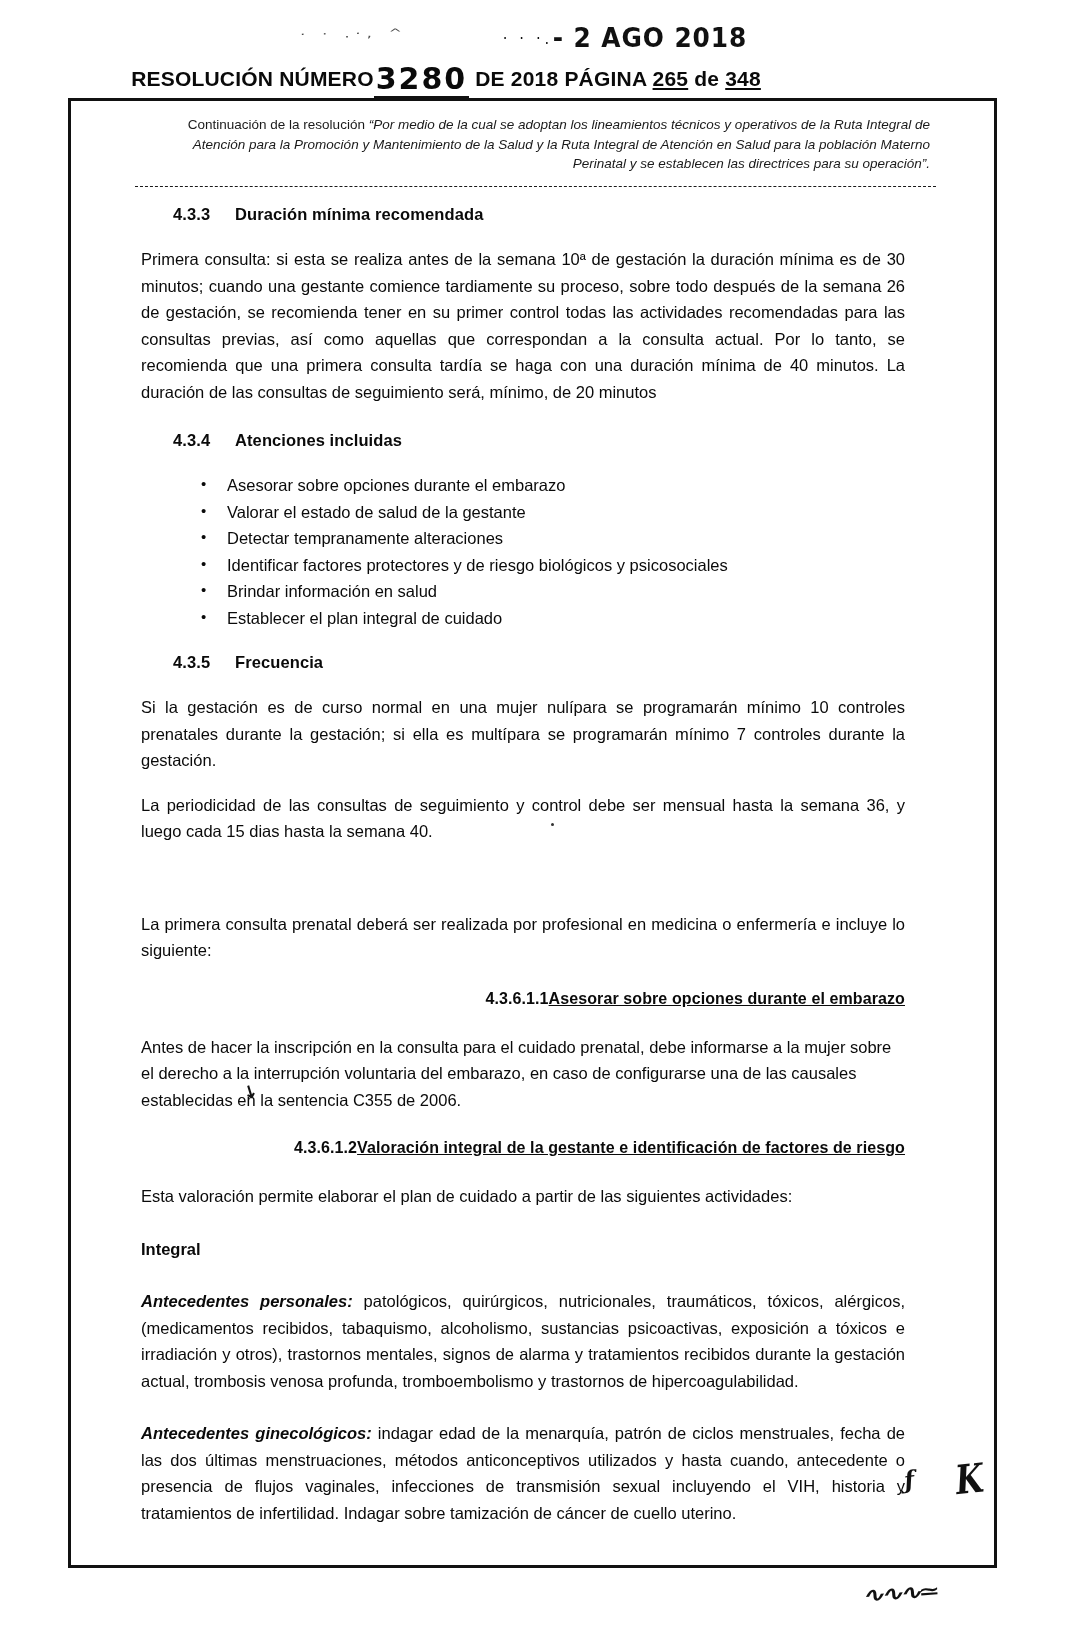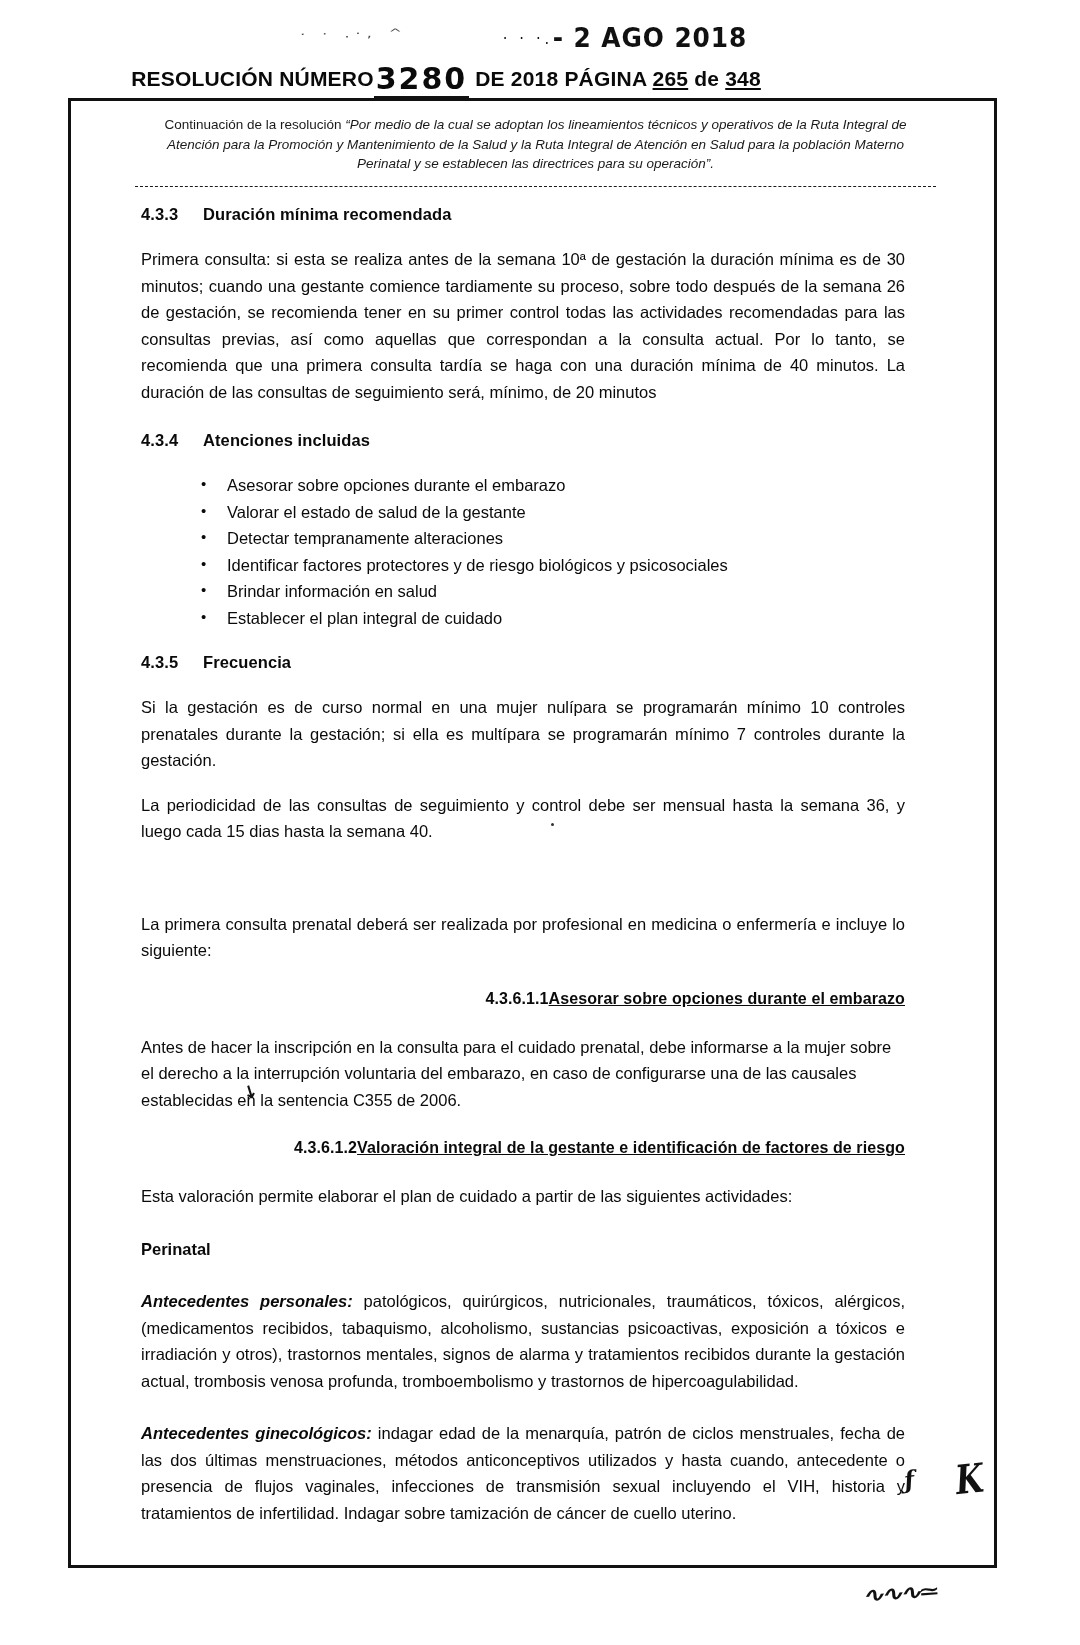--- a/index.html
+++ b/index.html
@@ -93,21 +93,21 @@
 
   .frame-inner {
     position: absolute;
     left: 62px;
     top: 14px;
     width: 805px;
   }
 
   
   .continuation {
-    text-align: center;
+    text-align: right;
     font-size: 13.5px;
     line-height: 19.5px;
     color: #1a1a1a;
     padding: 0 8px;
   }
   .continuation .cont-lead { font-style: normal; }
   .continuation .cont-it { font-style: italic; }
 
   .dashed-rule {
     margin: 11px 2px 0 2px;
@@ -122,21 +122,21 @@
     top: 104px;
     width: 764px;
   }
 
   h2.sec {
     font-size: 16.5px;
     font-weight: bold;
     margin: 0;
     letter-spacing: .1px;
   }
-  h2.sec .num { display: inline-block; min-width: 62px; }
+  h2.sec .num { display: inline-block; min-width: 62px; margin-left: 32px; }
 
   h3.sec3 {
     font-size: 16px;
     font-weight: bold;
     margin: 0 0 0 48px;
     letter-spacing: .1px;
   }
   h3.sec3 .num { display: inline-block; min-width: 76px; }
 
   h4.sec4 {
@@ -304,21 +304,21 @@
     <div class="sp-26"></div>
     <p class="body nojust">Antes de hacer la inscripción en la consulta para el cuidado prenatal, debe informarse a la mujer sobre el derecho a la interrupción voluntaria del embarazo, en caso de configurarse una de las causales establecidas en la sentencia C355 de 2006.</p>
 
     <div class="sp-26"></div>
 
     <h4 class="sec4"><span class="num">4.3.6.1.2</span><span class="ttl">Valoración integral de la gestante e identificación de factores de riesgo</span></h4>
     <div class="sp-26"></div>
     <p class="body nojust">Esta valoración permite elaborar el plan de cuidado a partir de las siguientes actividades:</p>
 
     <div class="sp-26"></div>
-    <p class="body bold">Perinatal</p>
+    <p class="body bold">Integral</p>
 
     <div class="sp-26"></div>
     <p class="body"><span class="bolditalic">Antecedentes personales:</span><span> patológicos, quirúrgicos, nutricionales, traumáticos, tóxicos, alérgicos, (medicamentos recibidos, tabaquismo, alcoholismo, sustancias psicoactivas, exposición a tóxicos e irradiación y otros), trastornos mentales, signos de alarma y tratamientos recibidos durante la gestación actual, trombosis venosa profunda, tromboembolismo y trastornos de hipercoagulabilidad.</span></p>
 
     <div class="sp-26"></div>
     <p class="body"><span class="bolditalic">Antecedentes ginecológicos:</span><span> indagar edad de la menarquía, patrón de ciclos menstruales, fecha de las dos últimas menstruaciones, métodos anticonceptivos utilizados y hasta cuando, antecedente o presencia de flujos vaginales, infecciones de transmisión sexual incluyendo el VIH, historia y tratamientos de infertilidad. Indagar sobre tamización de cáncer de cuello uterino.</span></p>
 
   </div>
 
   <div class="stray-dot"></div>

